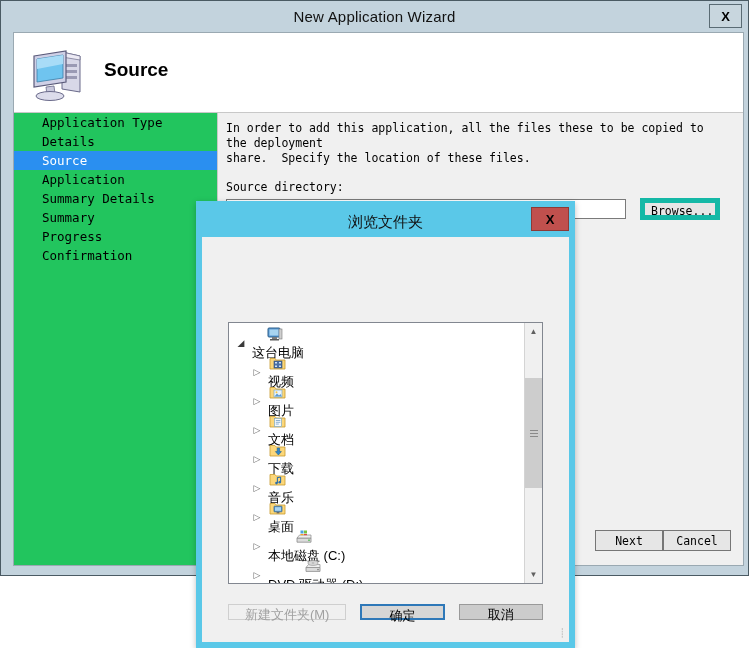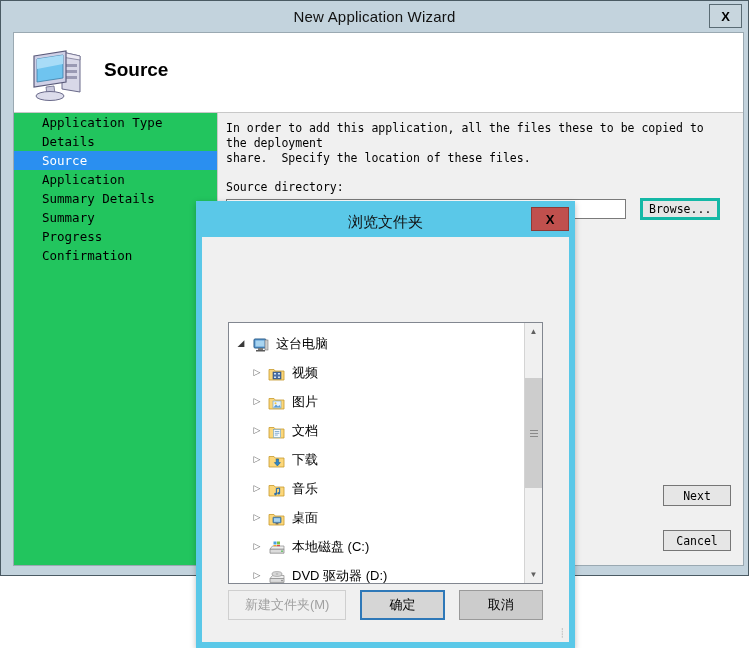--- a/index.html
+++ b/index.html
@@ -159,43 +159,42 @@
     color: #000000;
     padding: 1px 3px;
     box-sizing: border-box;
     outline: none;
   }
   #browse-button {
     margin-left: 14px;
     width: 80px;
     height: 22px;
     background: #e6e6e6;
-    border: 3px solid #14b8a6;
+    border: 5px solid #14b8a6;
     font-family: "DejaVu Sans Mono", monospace;
     font-size: 11.5px;
     color: #000000;
     cursor: default;
     box-sizing: border-box;
   }
   #occluded-text {
     margin-top: 18px;
     font-family: "DejaVu Sans Mono", monospace;
     font-size: 11.5px;
     color: #8a8a8a;
     white-space: pre;
   }
 
   
   #wizard-footer {
     position: absolute;
     right: 12px;
     bottom: 14px;
     display: flex;
-    gap: 24px;
-    flex-direction: column;
+    gap: 0;
   }
   .wiz-btn {
     width: 68px;
     height: 21px;
     background: #e6e6e6;
     border: 1px solid #767676;
     font-family: "DejaVu Sans Mono", monospace;
     font-size: 11.5px;
     color: #000000;
     cursor: default;
@@ -298,23 +297,24 @@
     margin-right: 6px;
     position: relative;
   }
   .tree-row .tlabel {
     font-family: "Liberation Sans", sans-serif;
     font-size: 13px;
     color: #000000;
   }
   .sel-wrap {
     display: flex;
-    align-items: flex-end;
+    align-items: center;
     padding: 2px 8px 2px 2px;
     border: 1px solid transparent;
+    flex-direction: column;
   }
   .indent-1 { padding-left: 20px; }
 
   
   #tree-scrollbar {
     width: 17px;
     flex: 0 0 17px;
     background: #f0f0f0;
     border-left: 1px solid #d4d4d4;
     position: relative;
@@ -356,21 +356,21 @@
   
   #folder-buttons {
     position: absolute;
     left: 26px;
     bottom: 22px;
     width: 315px;
     display: flex;
     gap: 14px;
   }
   .dlg-btn {
-    height: 30px;
+    height: 16px;
     background: #e1e1e1;
     border: 1px solid #adadad;
     font-family: "Liberation Sans", sans-serif;
     font-size: 13px;
     color: #000000;
     cursor: default;
     box-sizing: border-box;
   }
   #btn-newfolder {
     width: 121px;

